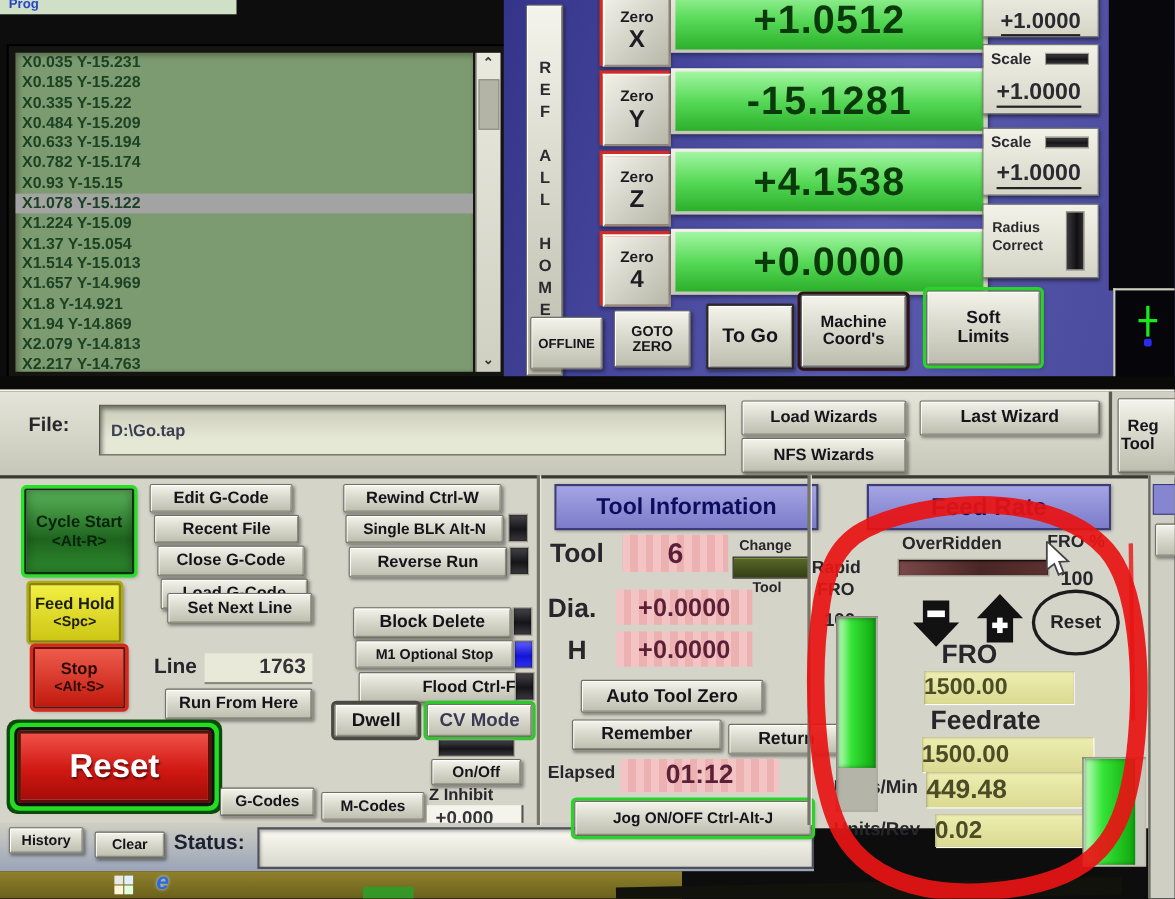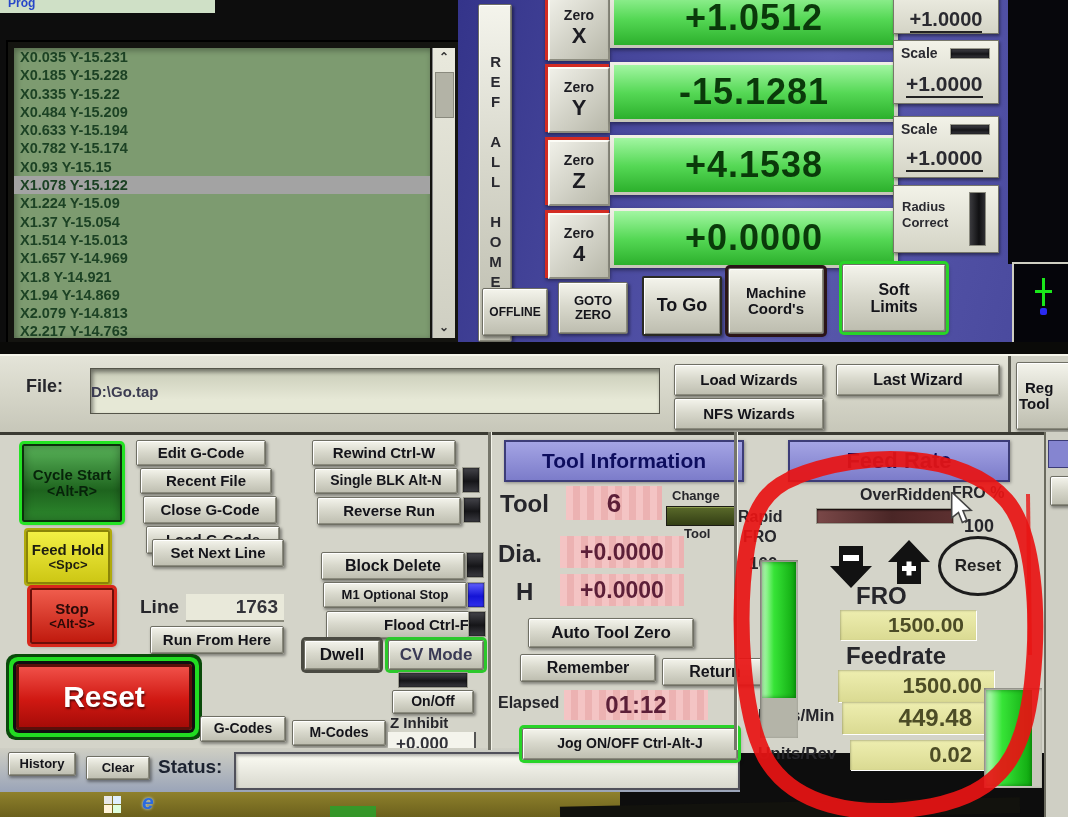--- a/index.html
+++ b/index.html
@@ -12,21 +12,21 @@
        border:1px solid #6f6f64;
        box-shadow:inset 1px 1px 0 #ffffff,inset -1px -1px 0 #8a8a7d,1.5px 2px 3px rgba(0,0,0,.38);
        color:#14141a;font-weight:bold;cursor:pointer;border-radius:2px;line-height:1.08;}
   .border-green{box-shadow:inset 1px 1px 0 #fff,inset -1px -1px 0 #8a8a7d,0 0 0 3px #28d428,2px 2px 4px rgba(0,0,0,.4);}
   .border-dark{box-shadow:inset 1px 1px 0 #fff,inset -1px -1px 0 #8a8a7d,0 0 0 3px #2b1518,2px 2px 4px rgba(0,0,0,.4);}
   .inset{background:linear-gradient(180deg,#c9ccb8 0%,#e6e8d6 70%);border:1px solid #55554a;
          box-shadow:inset 2px 3px 4px rgba(0,0,0,.45);}
   .pink{background:repeating-linear-gradient(90deg,#f4c4c4 0 7px,#ecb2b2 7px 14px);
         color:#5c1f38;font-weight:bold;display:flex;align-items:center;justify-content:center;}
   .yellow{background:linear-gradient(180deg,#eeeeb0,#dada92);color:#4c4c26;font-weight:bold;
-        display:flex;align-items:center;justify-content:flex-end;padding-right:12px;
+        display:flex;align-items:center;padding-right:12px;
         box-shadow:inset 1px 1px 2px rgba(0,0,0,.22),1px 1px 0 #fff;}
   .dro-frame{background:linear-gradient(180deg,#f0f0e6,#c6c6b8);padding:3px 4px;box-shadow:1px 2px 4px rgba(0,0,0,.45);}
   .dro{width:100%;height:100%;background:linear-gradient(180deg,#a2f6a2 0%,#55d855 52%,#2cb02c 100%);
        display:flex;align-items:center;justify-content:center;font-weight:bold;color:#0a3a0a;
        font-size:36px;letter-spacing:1px;}
   .zero-frame{background:#d32b22;padding:3px;box-shadow:1px 2px 4px rgba(0,0,0,.55);}
   .zero-btn{width:100%;height:100%;background:linear-gradient(135deg,#f0f0e8 0%,#b7b7a9 100%);
        border:2px solid #8d8d80;border-top-color:#fcfcf6;border-left-color:#fcfcf6;
        display:flex;flex-direction:column;align-items:center;justify-content:center;color:#1c1c22;font-weight:bold;}
   .hdr{background:linear-gradient(180deg,#a4a4e4 0%,#7c7cca 100%);border:2px solid #3c3c78;color:#0d0d5e;
@@ -174,21 +174,21 @@
   <div class="abs btn border-green" style="left:842px;top:264px;width:102px;height:66px;font-size:16px;">
     <span>Soft</span>
     <span>Limits</span>
   </div>
 
   <div class="abs" style="left:0;top:342px;width:1068px;height:12px;background:#0a0a08;"></div>
 
   <div class="abs" style="left:0;top:354px;width:1068px;height:78px;background:linear-gradient(180deg,#e4e4d8 0%,#c6c6b8 100%);border-top:2px solid #f5f5ea;border-bottom:2px solid #828274;">
     <span class="lbl" style="position:absolute;left:26px;top:20px;font-size:18px;">File:</span>
     <div class="abs inset" style="left:90px;top:12px;width:568px;height:44px;display:flex;align-items:center;">
-      <span style="padding-left:0;font-size:15px;color:#3c3c52;font-weight:bold;">D:\Go.tap</span>
+      <span style="padding-left:10px;font-size:15px;color:#3c3c52;font-weight:bold;">D:\Go.tap</span>
     </div>
     <div class="abs btn" style="left:674px;top:8px;width:148px;height:30px;font-size:15px;">
       <span>Load Wizards</span>
     </div>
     <div class="abs btn" style="left:836px;top:8px;width:162px;height:30px;font-size:16px;">
       <span>Last Wizard</span>
     </div>
     <div class="abs btn" style="left:674px;top:42px;width:148px;height:30px;font-size:15px;">
       <span>NFS Wizards</span>
     </div>
@@ -350,21 +350,21 @@
   </div>
 
   <div class="abs" style="left:734px;top:432px;width:3px;height:318px;background:#75756a;box-shadow:1px 0 0 #f4f4ea;"></div>
   <div class="abs hdr" style="left:788px;top:440px;width:218px;height:38px;font-size:22px;">
     <span>Feed Rate</span>
   </div>
   <span class="abs lbl" style="left:738px;top:508px;font-size:16px;">Rapid</span>
   <span class="abs lbl" style="left:743px;top:528px;font-size:16px;">FRO</span>
   <span class="abs lbl" style="left:749px;top:554px;font-size:17px;">100</span>
 
-  <span class="abs lbl" style="left:820px;top:486px;font-size:16px;margin-left:40px;">OverRidden</span>
+  <span class="abs lbl" style="left:820px;top:486px;font-size:16px;">OverRidden</span>
   <div class="abs" style="left:816px;top:508px;width:136px;height:14px;background:linear-gradient(90deg,#7a4848 0%,#4a2626 55%,#5c3030 100%);border:1px solid #9a9a8e;box-shadow:inset 0 1px 2px #000;"></div>
   <span class="abs lbl" style="left:952px;top:484px;font-size:16px;">FRO %</span>
   <span class="abs lbl" style="left:964px;top:516px;font-size:18px;">100</span>
 
   <div class="abs" style="left:828px;top:544px;width:46px;height:46px;">
     <svg width="46" height="46" viewBox="0 0 46 46">
       <polygon points="11,2 35,2 35,22 44,22 23,44 2,22 11,22" fill="#121212"></polygon>
       <rect x="15" y="11" width="16" height="6" fill="#fff"></rect>
     </svg>
   </div>

